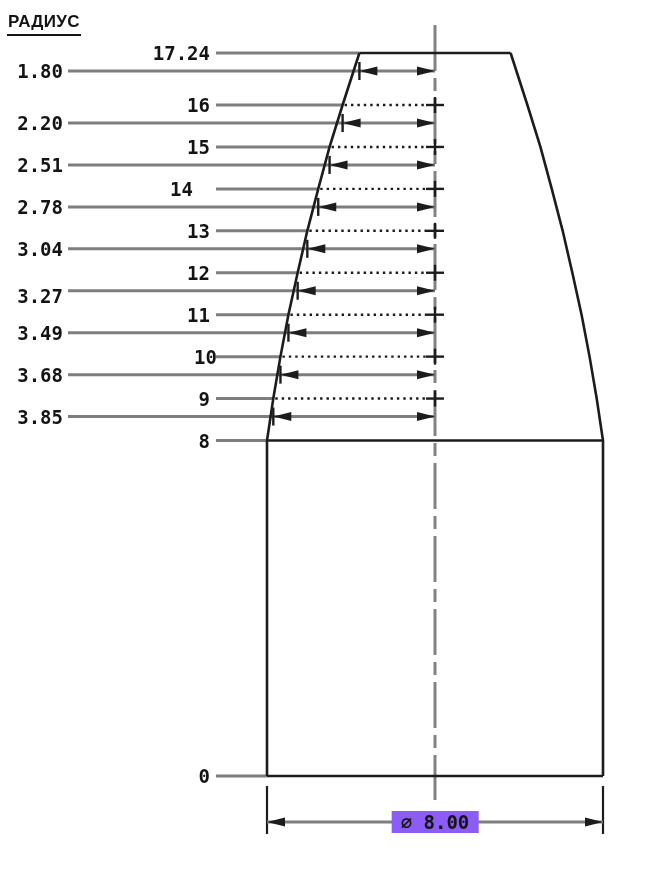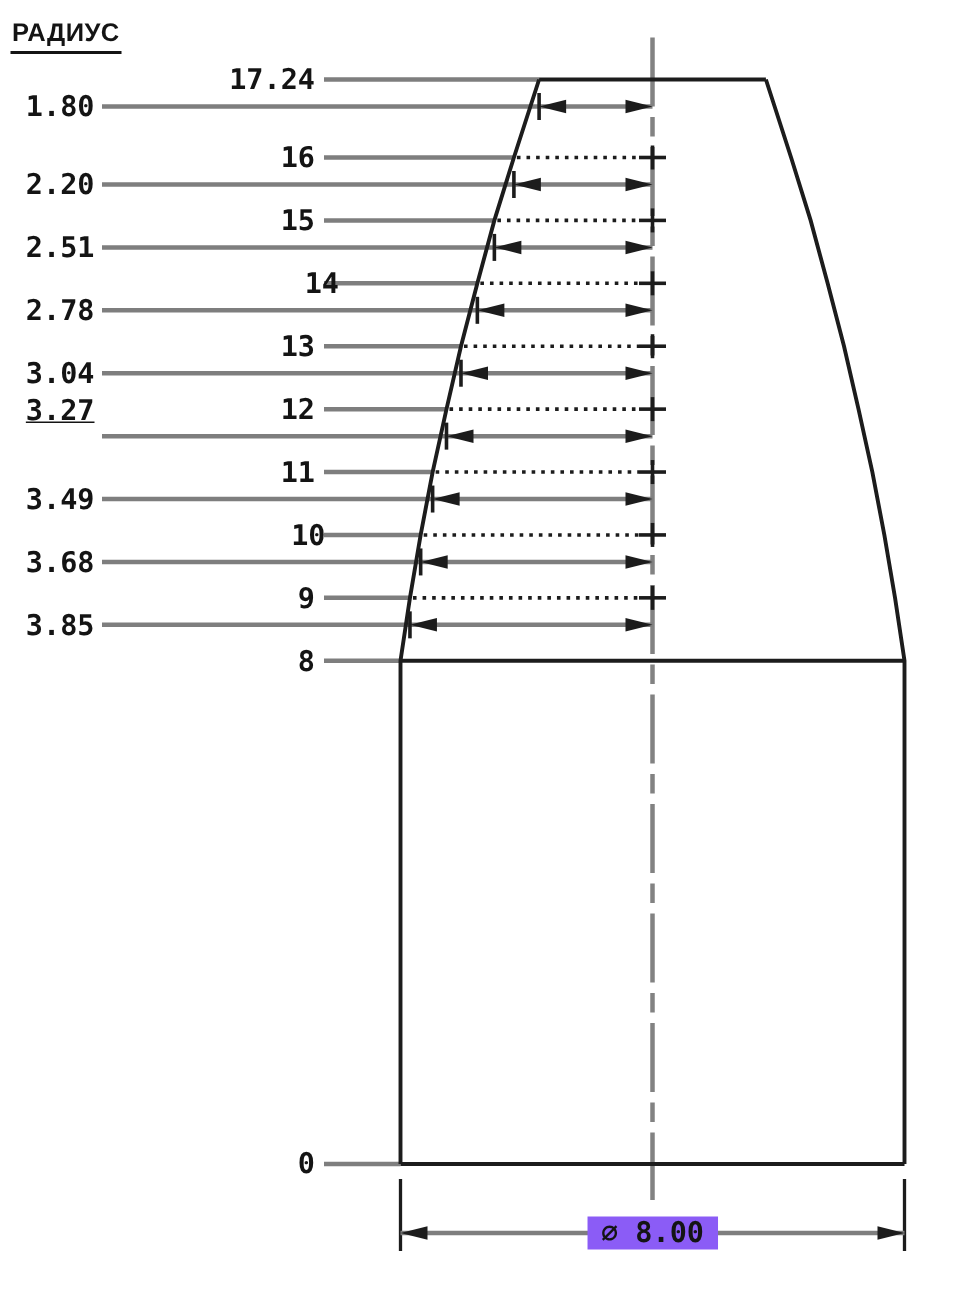--- a/index.html
+++ b/index.html
@@ -102,26 +102,26 @@
       <polygon points="603,822 585,817.5 585,826.5" fill="#1c1c1c"></polygon>
     </svg>
   <div class="hdr" id="hdr-radius">РАДИУС</div>
   <div id="labels">
       <div class="lbl" style="right: 439px; top: 42px;">17.24</div>
       <div class="lbl" style="right: 586px; top: 60px;">1.80</div>
       <div class="lbl" style="right: 439px; top: 94.0023px;">16</div>
       <div class="lbl" style="right: 586px; top: 112.002px;">2.20</div>
       <div class="lbl" style="right: 439px; top: 135.94px;">15</div>
       <div class="lbl" style="right: 586px; top: 153.94px;">2.51</div>
-      <div class="lbl" style="right: 423px; top: 177.877px;">14</div>
+      <div class="lbl" style="right: 456px; top: 177.877px;">14</div>
       <div class="lbl" style="right: 586px; top: 195.877px;">2.78</div>
       <div class="lbl" style="right: 439px; top: 219.814px;">13</div>
       <div class="lbl" style="right: 586px; top: 237.814px; margin-left: 32px;">3.04</div>
       <div class="lbl" style="right: 439px; top: 261.752px;">12</div>
-      <div class="lbl" style="right: 586px; top: 263px; text-decoration: underline;">3.27</div>
+      <div class="lbl" style="right: 586px; top: 285px;">3.27</div>
       <div class="lbl" style="right: 439px; top: 303.689px;">11</div>
       <div class="lbl" style="right: 586px; top: 321.689px;">3.49</div>
       <div class="lbl" style="right: 432px; top: 345.626px;">10</div>
       <div class="lbl" style="right: 586px; top: 363.626px;">3.68</div>
       <div class="lbl" style="right: 439px; top: 387.564px;">9</div>
       <div class="lbl" style="right: 586px; top: 405.564px;">3.85</div>
       <div class="lbl" style="right: 439px; top: 429.501px;">8</div>
       <div class="lbl" style="right: 439px; top: 765px;">0</div>
     </div>
   <div class="dia">∅ 8.00</div>

